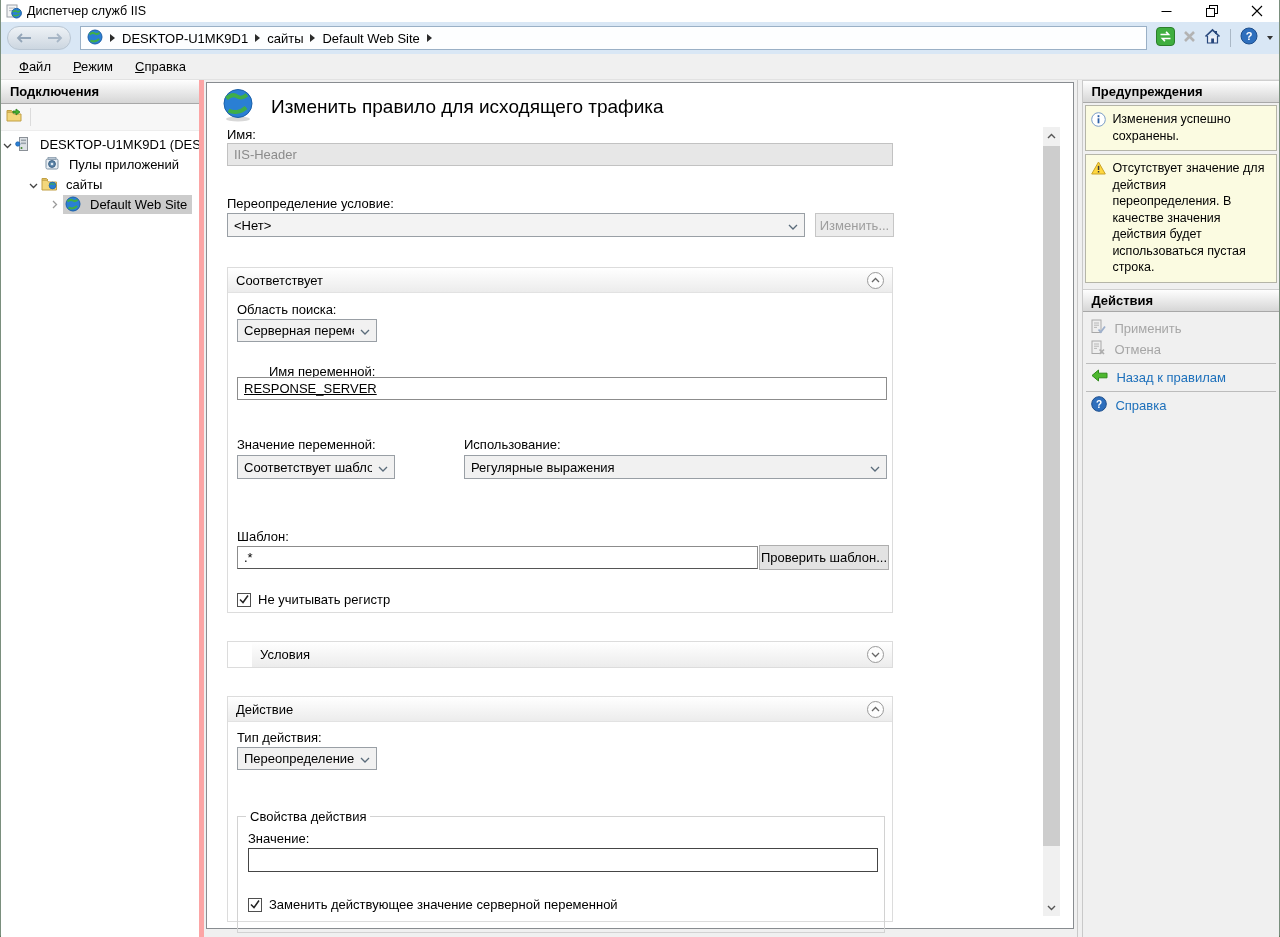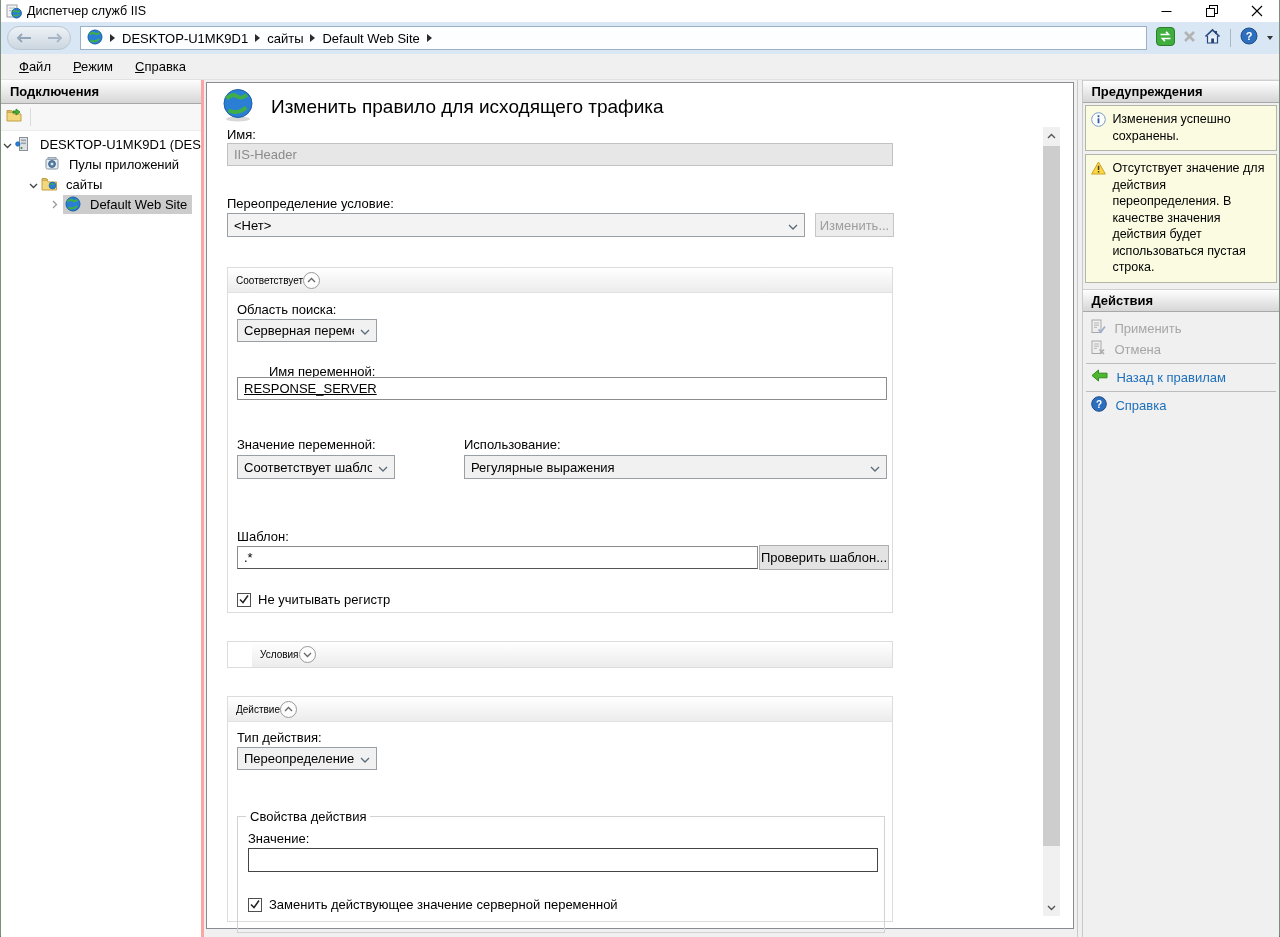--- a/index.html
+++ b/index.html
@@ -29,21 +29,21 @@
   
   .menubar { height:26px; background:#f0f0f0; display:flex; align-items:center; padding-left:8px; gap:2px;
              border-bottom:1px solid #e2e2e2; }
   .menu-item { font-size:13px; padding:3px 10px; color:#000; }
   .menu-item .mn { text-decoration:underline; }
 
   
   .bodyrow { display:flex; height:857px; }
 
   
-  .sidebar { width:203px; background:#fff; border-right:3px solid #fca5a5; display:flex; flex-direction:column; }
+  .sidebar { width:203px; background:#fff; border-right:5px solid #fca5a5; display:flex; flex-direction:column; }
   .side-header { height:24px; background:linear-gradient(#fefefe,#d6d6d6); border-bottom:1px solid #a8a8a8;
                  font-size:13px; font-weight:bold; padding:4px 0 0 9px; }
   .side-toolbar { height:27px; background:#f7f7f7; display:flex; align-items:center; padding-left:5px; gap:6px;
                   border-bottom:1px solid #ededed; }
   .side-toolbar .tsep { width:1px; height:18px; background:#dcdcdc; }
   .tree { font-size:13px; padding-top:3px; }
   .trow { height:20px; display:flex; align-items:center; white-space:nowrap; overflow:hidden; }
   .trow .twist { width:12px; text-align:center; margin-right:2px; flex:0 0 12px; }
   .trow .ticon { width:17px; height:16px; margin-right:5px; flex:0 0 17px; }
   .trow .tlabel { padding:1px 3px; }
@@ -58,21 +58,21 @@
   .tinput:disabled, .tinput.disabled { background:#e7e7e7; color:#8b8b8b; border-color:#c2c2c2; }
   .tinput.focused { border:1px solid #454545; }
   .selectbox { background:#f1f1f1; border:1px solid #999fa5; font-size:13px; display:flex; align-items:center;
                padding:0 6px; justify-content:space-between; gap:6px; }
   .selectbox .sv { overflow:hidden; white-space:nowrap; }
   .btn { background:#e3e3e3; border:1px solid #aeaeae; font-size:13px; display:flex; align-items:center; justify-content:center; }
   .btn.disabled { color:#9d9d9d; background:#ececec; border-color:#c6c6c6; }
 
   .section { border:1px solid #dcdcdc; background:#fff; }
   .secbar { height:25px; background:linear-gradient(#ffffff,#ececec); border-bottom:1px solid #e2e2e2;
-            display:flex; align-items:center; padding:0 8px; font-size:10px; }
+            display:flex; align-items:center; justify-content:space-between; padding:0 8px; font-size:13px; }
   .secbar.solo { border-bottom:none; }
   .circ { width:17px; height:17px; border-radius:50%; border:1px solid #9a9a9a; display:flex; align-items:center; justify-content:center; background:#fdfdfd; }
 
   .checkrow { display:flex; align-items:center; gap:7px; font-size:13px; }
   .cbox { width:14px; height:14px; border:1px solid #4f4f4f; background:#fff; display:flex; align-items:center; justify-content:center; }
 
   .groupbox { position:absolute; border:1px solid #d2d2d2; }
   .gb-legend { position:absolute; top:-8px; left:8px; background:#fff; padding:0 4px; font-size:13px; }
 
   

